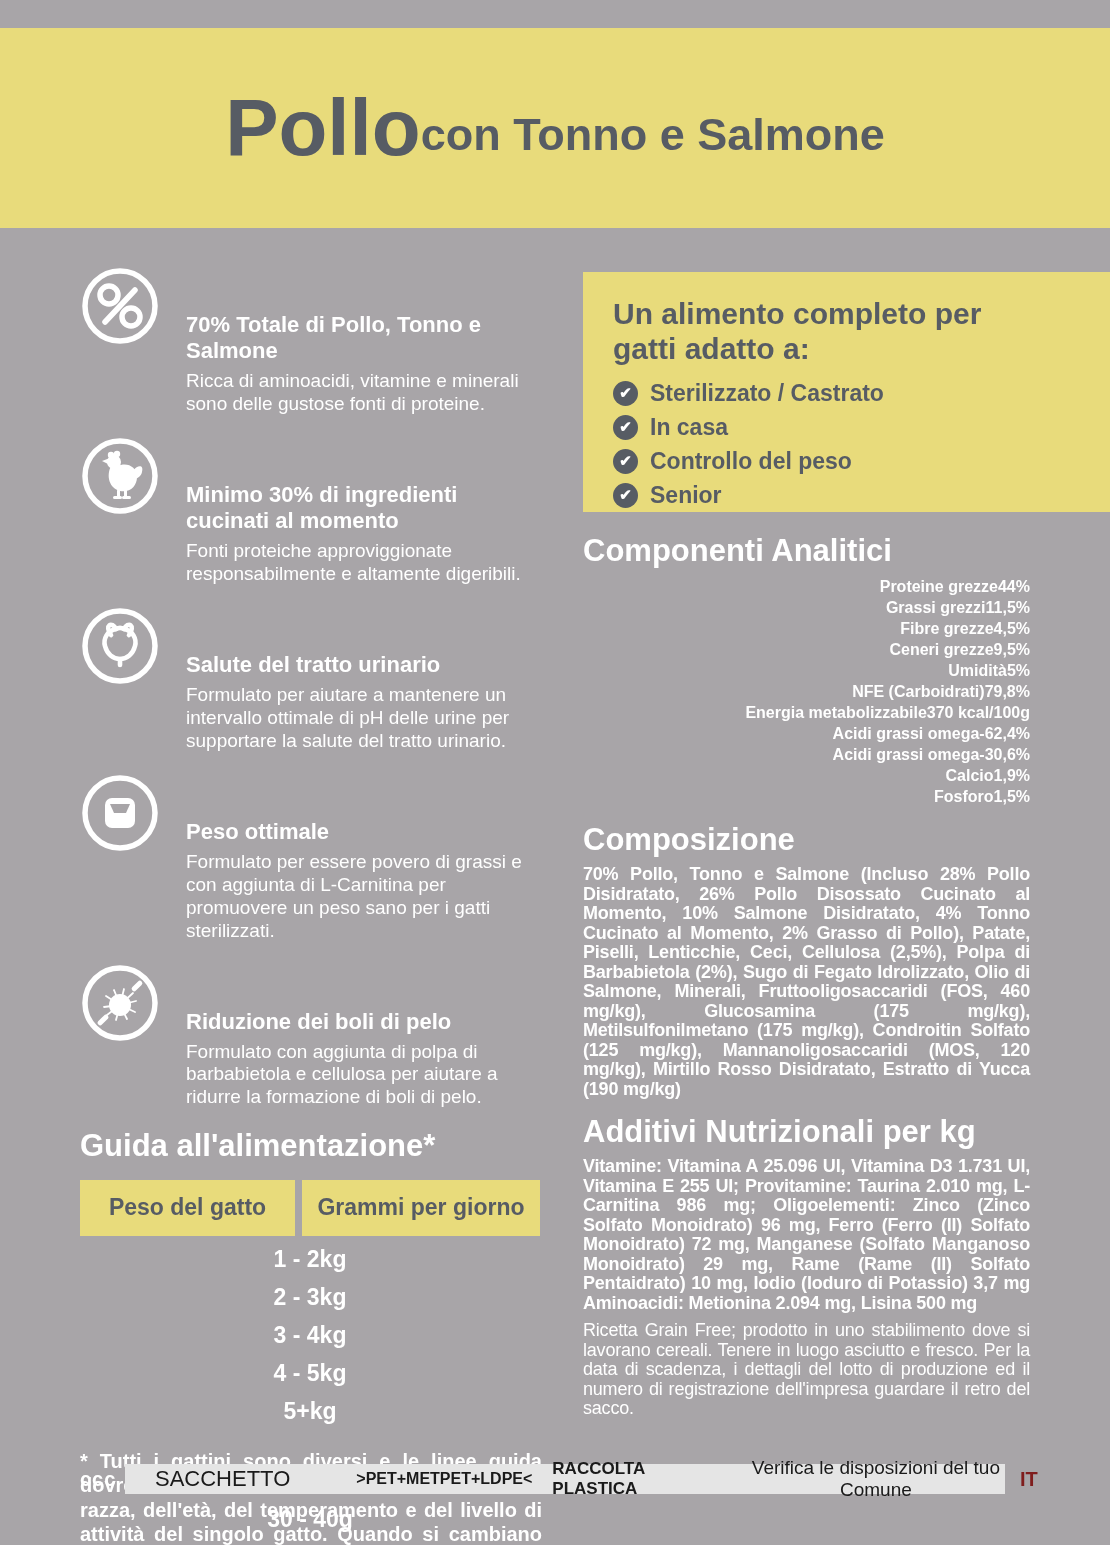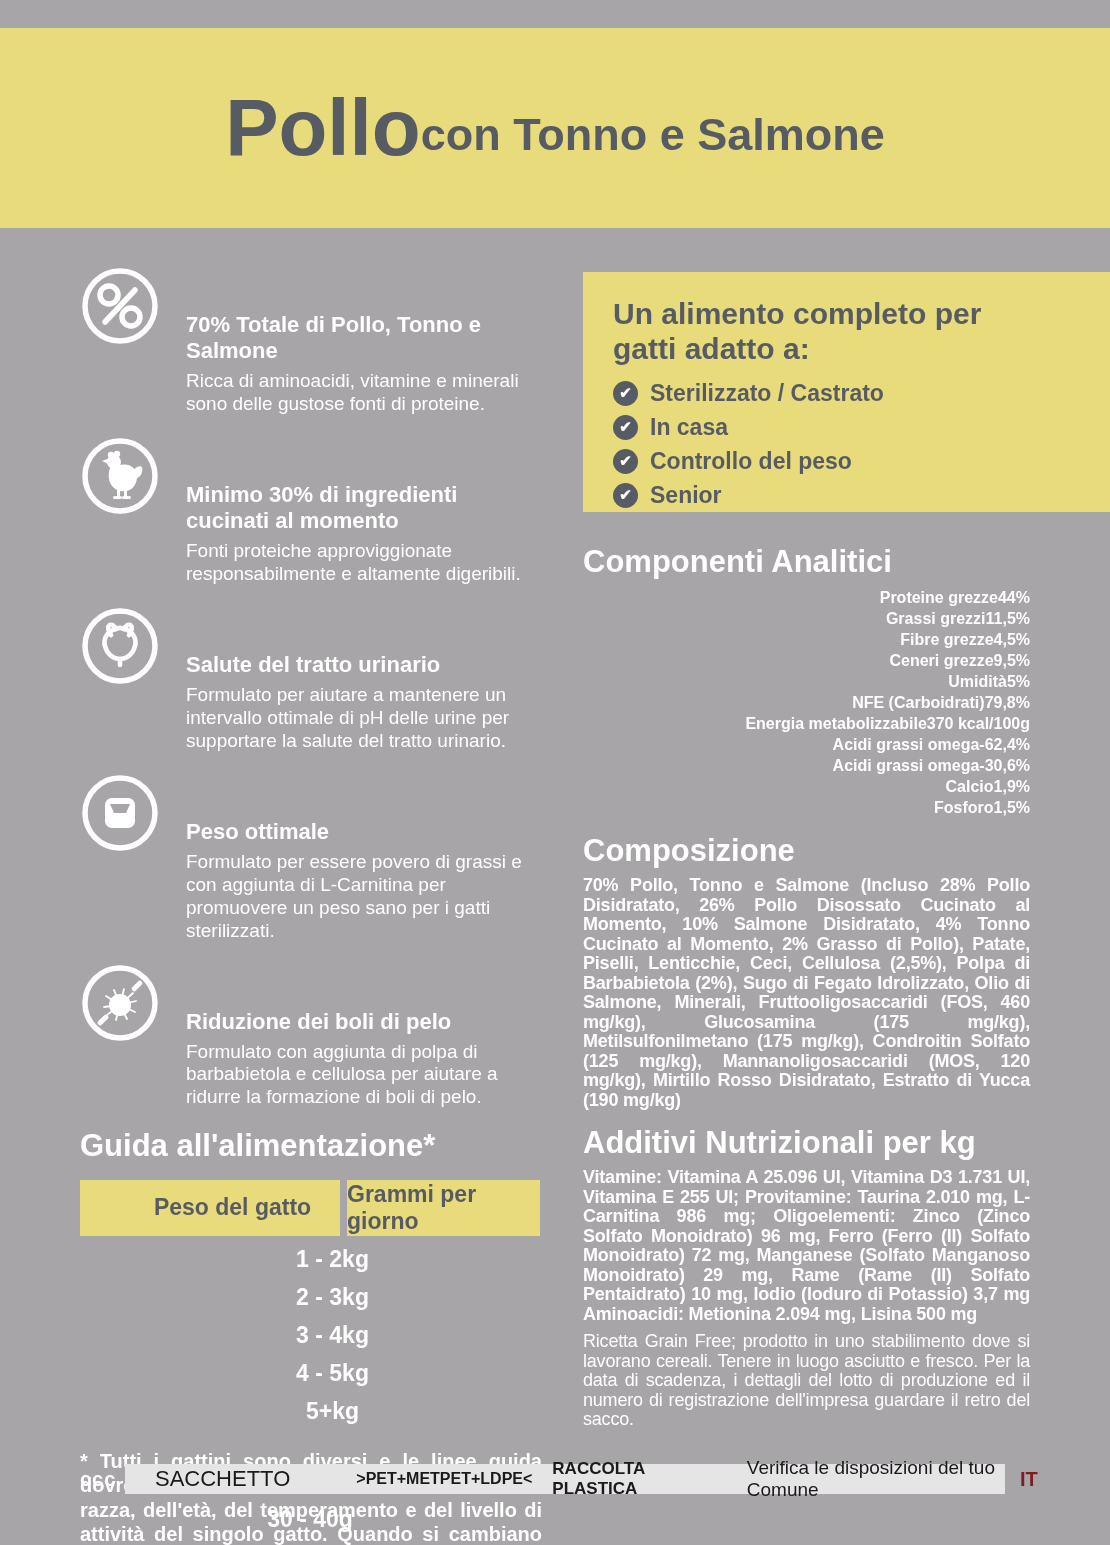--- a/index.html
+++ b/index.html
@@ -23,58 +23,58 @@
   .feature-text{flex:1;color:#fff;padding-top:2px;margin-top:44px;}
   .feature-heading{font-size:22px;font-weight:bold;line-height:1.18;margin-bottom:6px;}
   .feature-body{font-size:19px;line-height:1.21;}
 
   .feeding{margin-top:14px;}
   .feeding-title{font-size:31px;font-weight:bold;color:#fff;line-height:1.1;}
   .ft{margin-top:16px;width:460px;}
   .ft-header{display:flex;gap:7px;}
   .ft-hcell{background:#e8db7b;color:#575c64;font-weight:bold;font-size:23px;height:56px;
     display:flex;align-items:center;justify-content:center;}
-  .ft-c1{flex:0 0 215px;padding-left:45px;}
+  .ft-c1{flex:0 0 215px;}
   .ft-c2{flex:1;}
   .ft-rows{margin-top:10px;}
   .ft-row{display:flex;gap:7px;height:38px;align-items:center;flex-direction:column;}
   .ft-cell{color:#fff;font-weight:bold;font-size:23px;text-align:center;}
   .footnote{margin-top:13px;color:#fff;font-weight:bold;font-size:20px;line-height:1.23;
     text-align:justify;}
   .weight{display:flex;align-items:baseline;margin-top:6px;color:#fff;}
   .weight-value{font-size:96px;font-weight:bold;letter-spacing:-2px;line-height:.95;}
   .weight-e{font-family:"DejaVu Sans",sans-serif;font-size:58px;font-weight:normal;margin-left:16px;}
 
   
   .suit-box{position:absolute;left:583px;top:272px;width:527px;height:240px;background:#e8db7b;
     box-sizing:border-box;padding:24px 40px 0 30px;color:#575c64;}
   .suit-title{font-size:30px;font-weight:bold;line-height:1.18;max-width:440px;}
   .suit-list{margin-top:13px;display:flex;flex-direction:column;gap:7px;}
   .suit-item{display:flex;align-items:center;gap:12px;font-size:23px;font-weight:bold;}
   .check{width:25px;height:25px;border-radius:50%;background:#575c64;color:#fff;
     display:flex;align-items:center;justify-content:center;font-size:15px;font-weight:bold;flex:0 0 25px;}
 
   .right-flow{position:absolute;left:583px;top:534px;width:447px;color:#fff;}
-  .section-title{font-size:31px;font-weight:bold;line-height:1.1;margin:11px 0 8px 0;}
+  .section-title{font-size:31px;font-weight:bold;line-height:1.1;margin:0 0 8px 0;}
   .arow{display:flex;justify-content:flex-end;font-size:16px;font-weight:bold;line-height:21px;}
   .arow .v{text-align:right;white-space:nowrap;}
   .jtext{font-size:18px;font-weight:bold;line-height:19.5px;text-align:justify;letter-spacing:-0.2px;}
   .jtext-light{font-size:18px;font-weight:normal;line-height:19.5px;text-align:justify;letter-spacing:-0.2px;}
   .mt14{margin-top:8px;}
   .mt16{margin-top:16px;}
 
   
   .footer{position:absolute;left:0;top:1464px;width:100%;height:30px;}
   .ccc{position:absolute;left:80px;top:4px;color:#fff;font-weight:bold;font-size:20px;letter-spacing:1px;}
   .bar{position:absolute;left:125px;top:0;width:880px;height:30px;background:#e5e5e5;color:#1a1a1a;
     display:flex;align-items:center;}
   .bar .s1{margin-left:30px;font-size:22px;}
   .bar .s2{margin-left:66px;font-size:16px;font-weight:bold;}
   .bar .s3{margin-left:20px;font-size:17px;font-weight:bold;}
-  .bar .s4{margin-left:50px;font-size:19px;}
+  .bar .s4{margin-left:50px;font-size:19px;text-align:center;}
   .it{position:absolute;left:1012px;top:4px;color:#7f1d1d;font-weight:bold;font-size:20px;margin-left:8px;}
 </style>
 </head>
 <body>
 
 <div class="page">
 
   <div class="header-band">
     <div class="header-title">Pollo</div>
     <div class="header-subtitle">con Tonno e Salmone</div>

